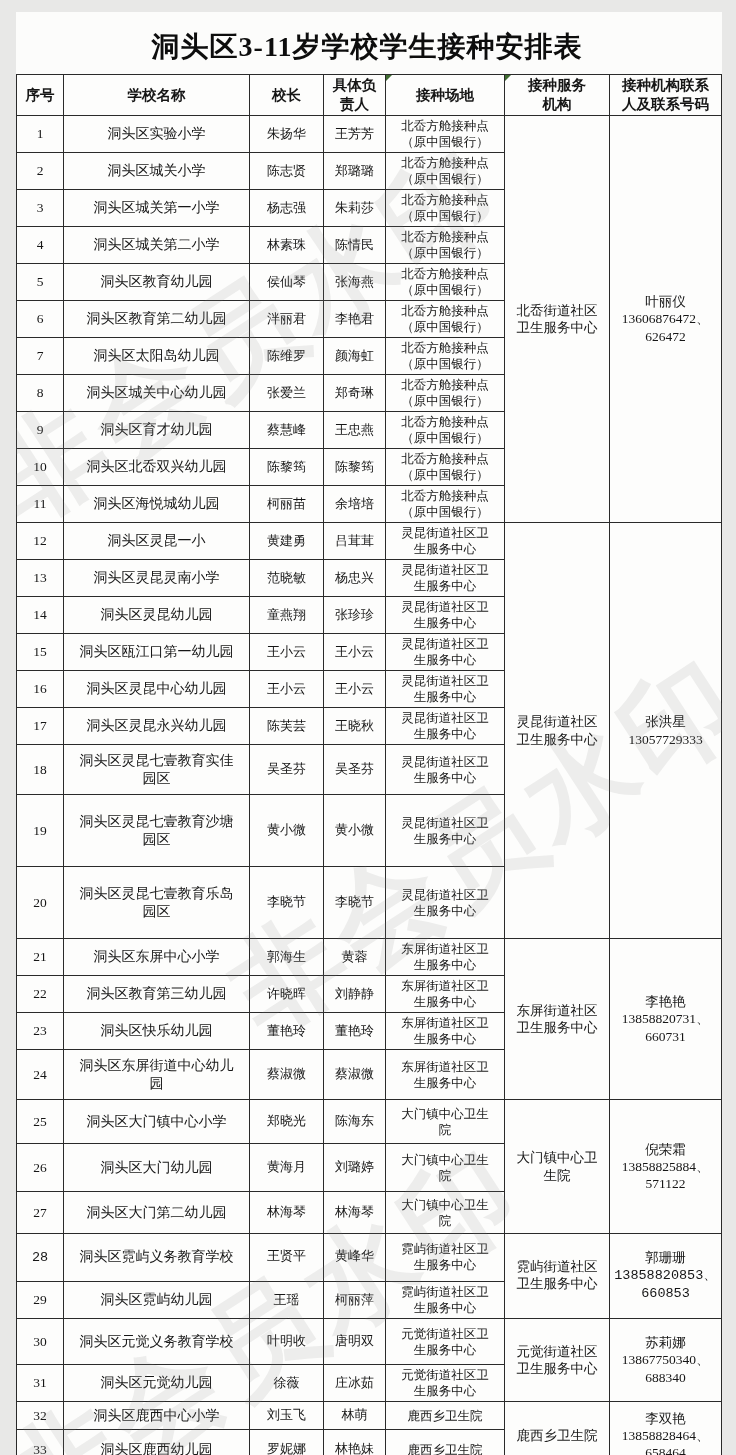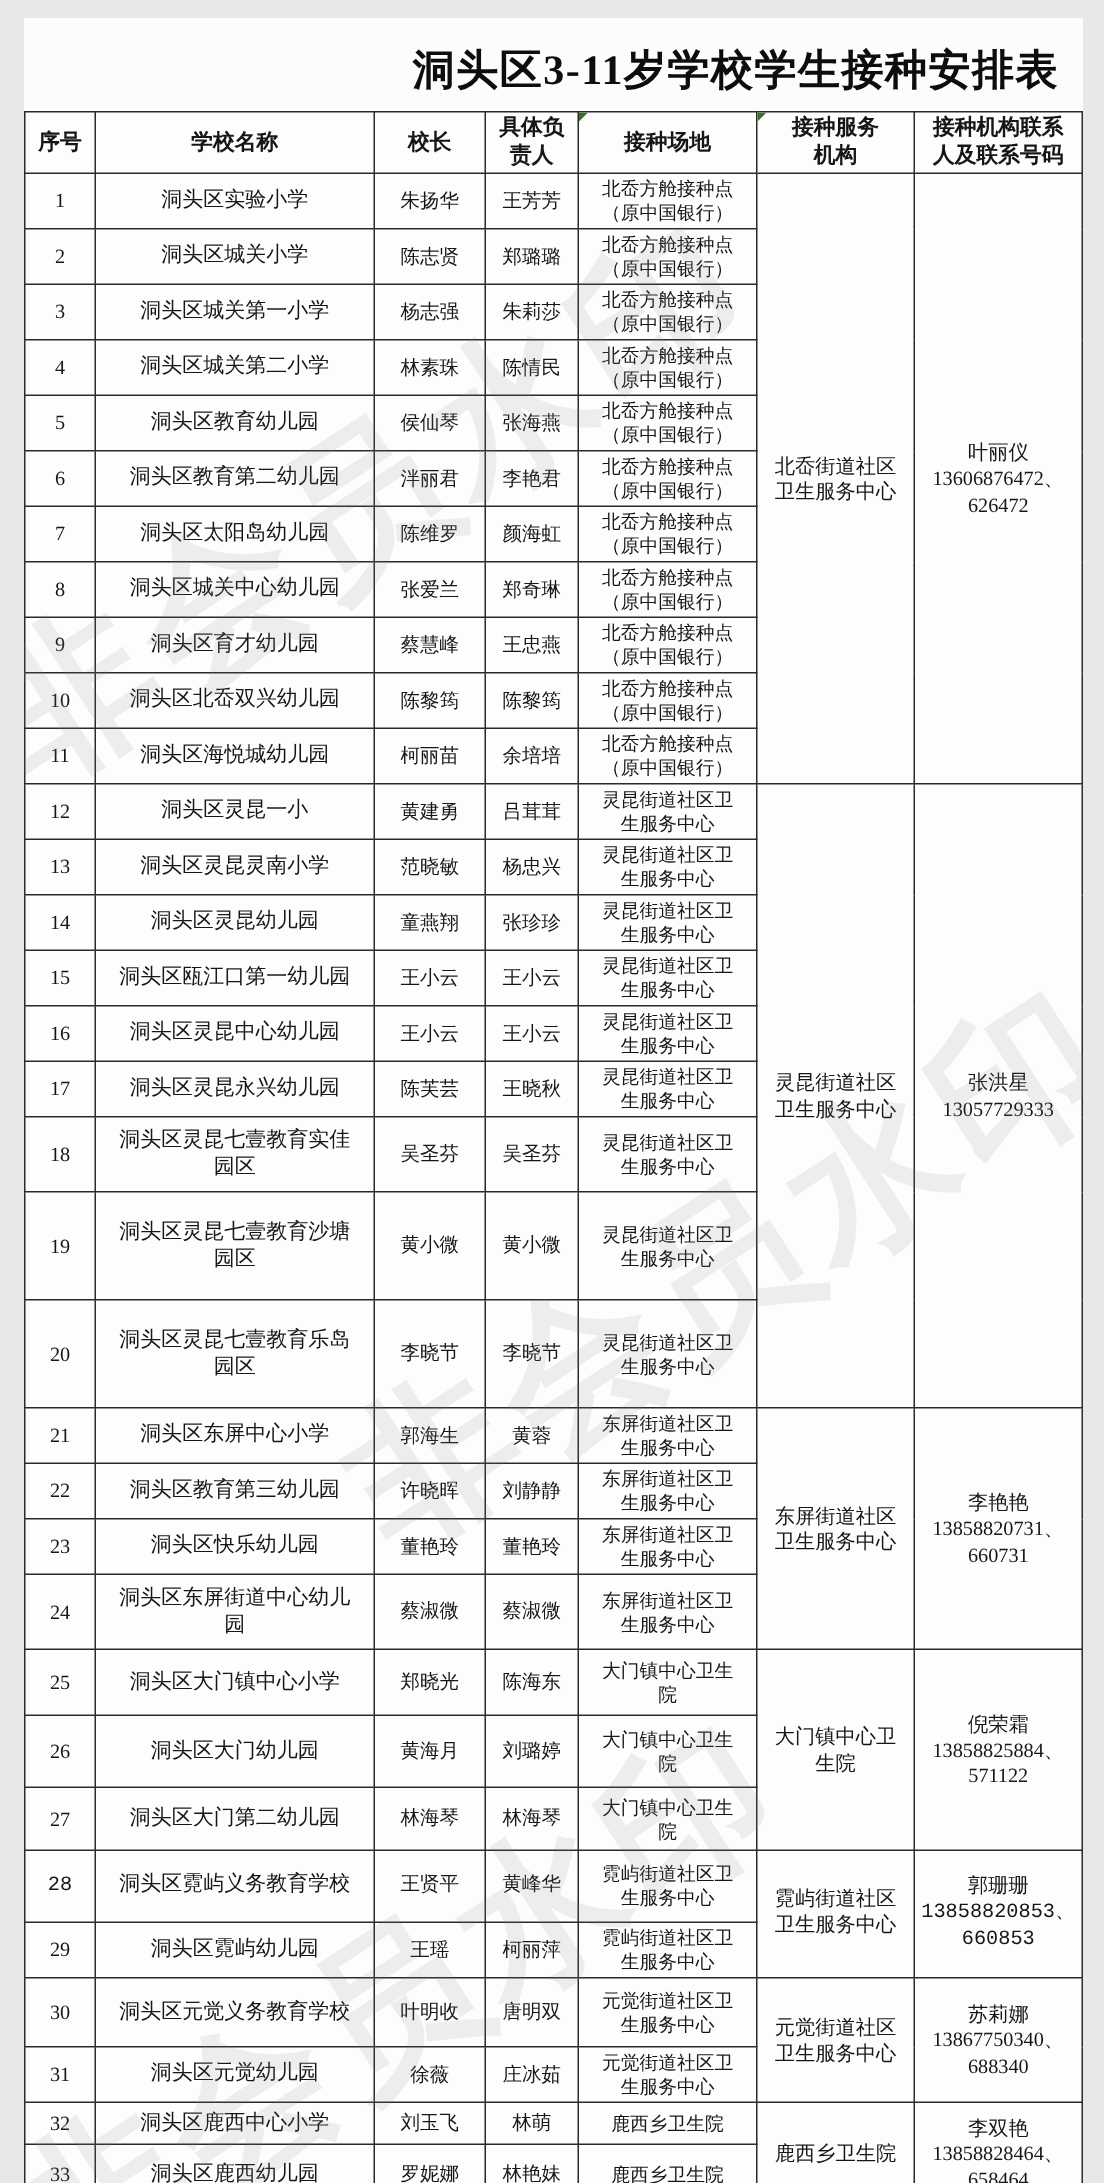--- a/index.html
+++ b/index.html
@@ -12,23 +12,23 @@
   .page{
     position:relative;
     margin:12px 14px 10px 16px;
     background:#fcfcfb;
     overflow:hidden;
     padding:2px 0 6px 0;
   }
   .title{
     font-size:28px;
     font-weight:700;
-    text-align:right;
+    text-align:center;
     letter-spacing:1px;
-    margin:14px 16px 8px 0;
+    margin:14px 4px 8px 0;
     color:#0d0d0d;
   }
   table{
     border-collapse:collapse;
     table-layout:fixed;
     width:705px;
     margin:0 auto;
     background:#fdfdfc;
   }
   th,td{

